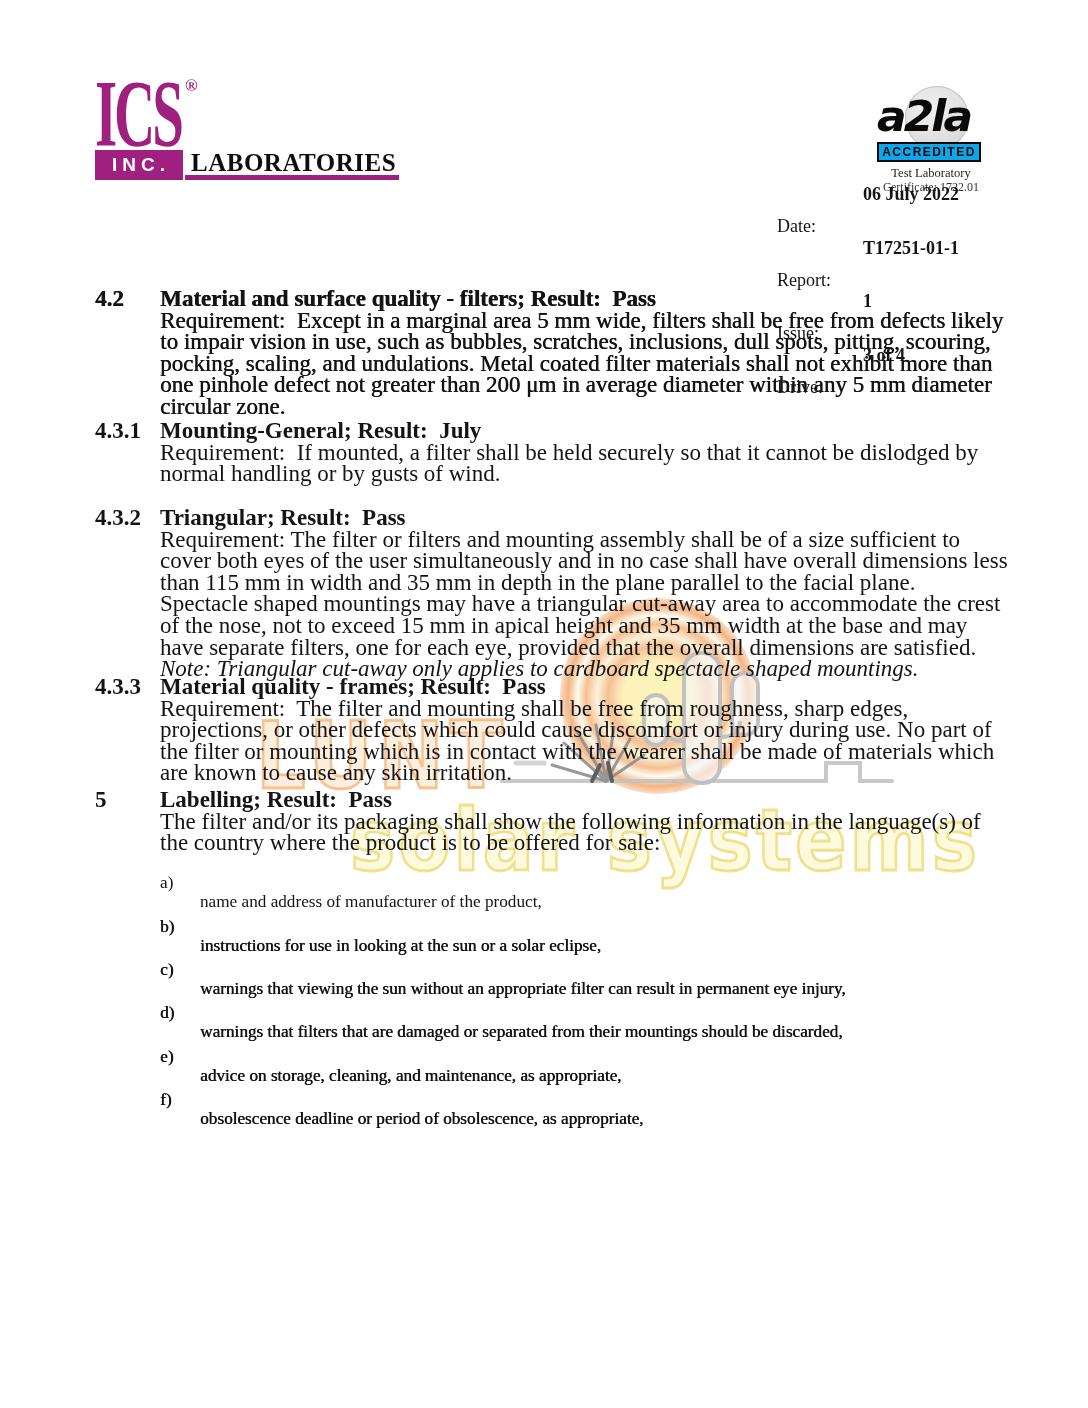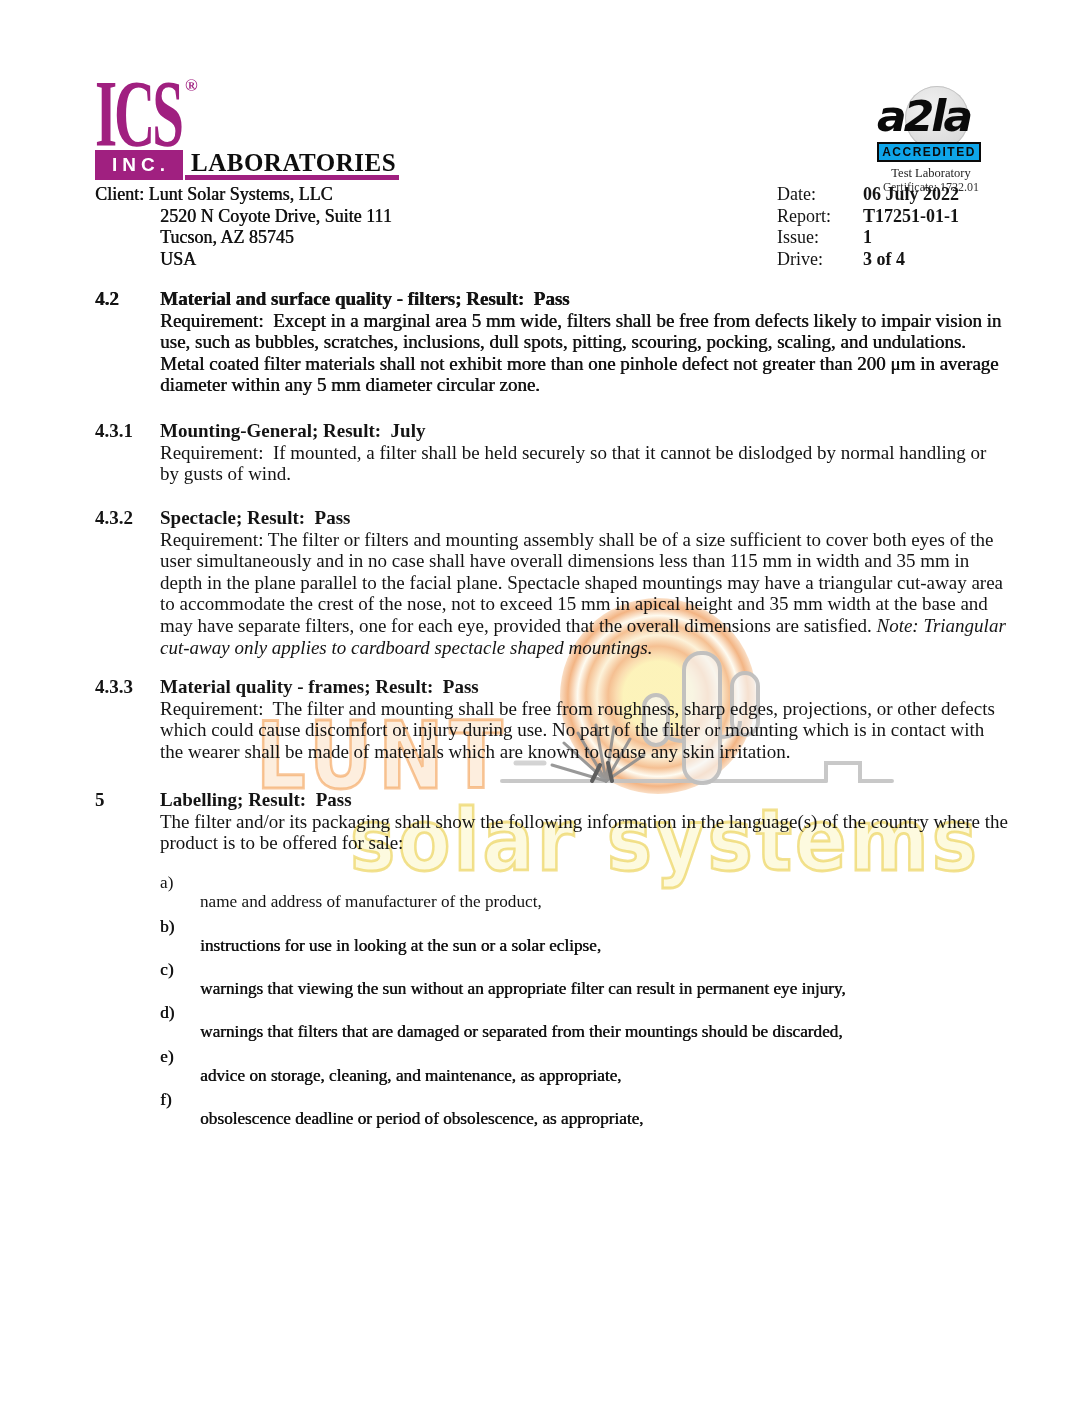--- a/index.html
+++ b/index.html
@@ -110,25 +110,25 @@
     font-size:12px;letter-spacing:1.5px;padding:1px 0;color:#0a0a0a;
   }
   .acc-line1{position:absolute;left:-2px;top:80px;width:112px;text-align:center;font-size:12.5px;color:#222;}
   .acc-line2{position:absolute;left:-2px;top:94px;width:112px;text-align:center;font-size:12px;color:#333;}
 
   
   .client{position:absolute;left:95px;top:184px;font-size:18px;line-height:21.7px;}
   .client .addr{padding-left:65px;}
   .meta{position:absolute;left:777px;top:184px;font-size:18px;line-height:21.7px;}
   .meta-row{display:flex;}
-  .meta-label{width:86px;}
+  .meta-label{width:86px;margin-top:32px;}
   .meta-value{font-weight:bold;}
 
   
-  .section{position:absolute;left:95px;display:flex;font-size:19px;line-height:21.6px;}
+  .section{position:absolute;left:95px;display:flex;font-size:23px;line-height:21.6px;}
   .sec-num{width:65px;flex-shrink:0;font-weight:bold;}
   .sec-content{width:848px;}
   .sec-heading{font-weight:bold;}
   .note-italic{font-style:italic;}
   .s42{top:288px;}
   .s431{top:420px;}
   .s432{top:507px;}
   .s433{top:676px;}
   .s5{top:789px;}
 
@@ -200,29 +200,20 @@
     </div>
 
     <div class="a2la">
       <div class="globe"></div>
       <div class="a2la-text">a2la</div>
       <div class="acc-box">ACCREDITED</div>
       <div class="acc-line1">Test Laboratory</div>
       <div class="acc-line2">Certificate: 1722.01</div>
     </div>
 
-    <div class="client ink-heavy">
-      <div>
-        <span class="bindtext">Client:</span>
-        <span class="bindtext">Lunt Solar Systems, LLC</span>
-      </div>
-      <div class="addr bindtext">2520 N Coyote Drive, Suite 111</div>
-      <div class="addr bindtext">Tucson, AZ 85745</div>
-      <div class="addr bindtext">USA</div>
-    </div>
 
     <div class="meta">
       <div class="meta-row">
         <span class="meta-label bindtext">Date:</span>
         <span class="meta-value bindtext">06 July 2022</span>
       </div>
       <div class="meta-row">
         <span class="meta-label bindtext">Report:</span>
         <span class="meta-value bindtext">T17251-01-1</span>
       </div>
@@ -248,21 +239,21 @@
       <div class="sec-num bindtext">4.3.1</div>
       <div class="sec-content">
         <div class="sec-heading bindtext">Mounting-General; Result:  July</div>
         <div class="sec-body bindtext">Requirement:  If mounted, a filter shall be held securely so that it cannot be dislodged by normal handling or by gusts of wind.</div>
       </div>
     </div>
 
     <div class="section s432">
       <div class="sec-num bindtext">4.3.2</div>
       <div class="sec-content">
-        <div class="sec-heading bindtext">Spectacle; Result:  Pass</div>
+        <div class="sec-heading bindtext">Triangular; Result:  Pass</div>
         <div class="sec-body">
           <span class="bindtext">Requirement: The filter or filters and mounting assembly shall be of a size sufficient to cover both eyes of the user simultaneously and in no case shall have overall dimensions less than 115 mm in width and 35 mm in depth in the plane parallel to the facial plane. Spectacle shaped mountings may have a triangular cut-away area to accommodate the crest of the nose, not to exceed 15 mm in apical height and 35 mm width at the base and may have separate filters, one for each eye, provided that the overall dimensions are satisfied.</span><span class="note-italic bindtext"> Note: Triangular cut-away only applies to cardboard spectacle shaped mountings.</span>
         </div>
       </div>
     </div>
 
     <div class="section s433">
       <div class="sec-num bindtext">4.3.3</div>
       <div class="sec-content">
         <div class="sec-heading bindtext">Material quality - frames; Result:  Pass</div>

